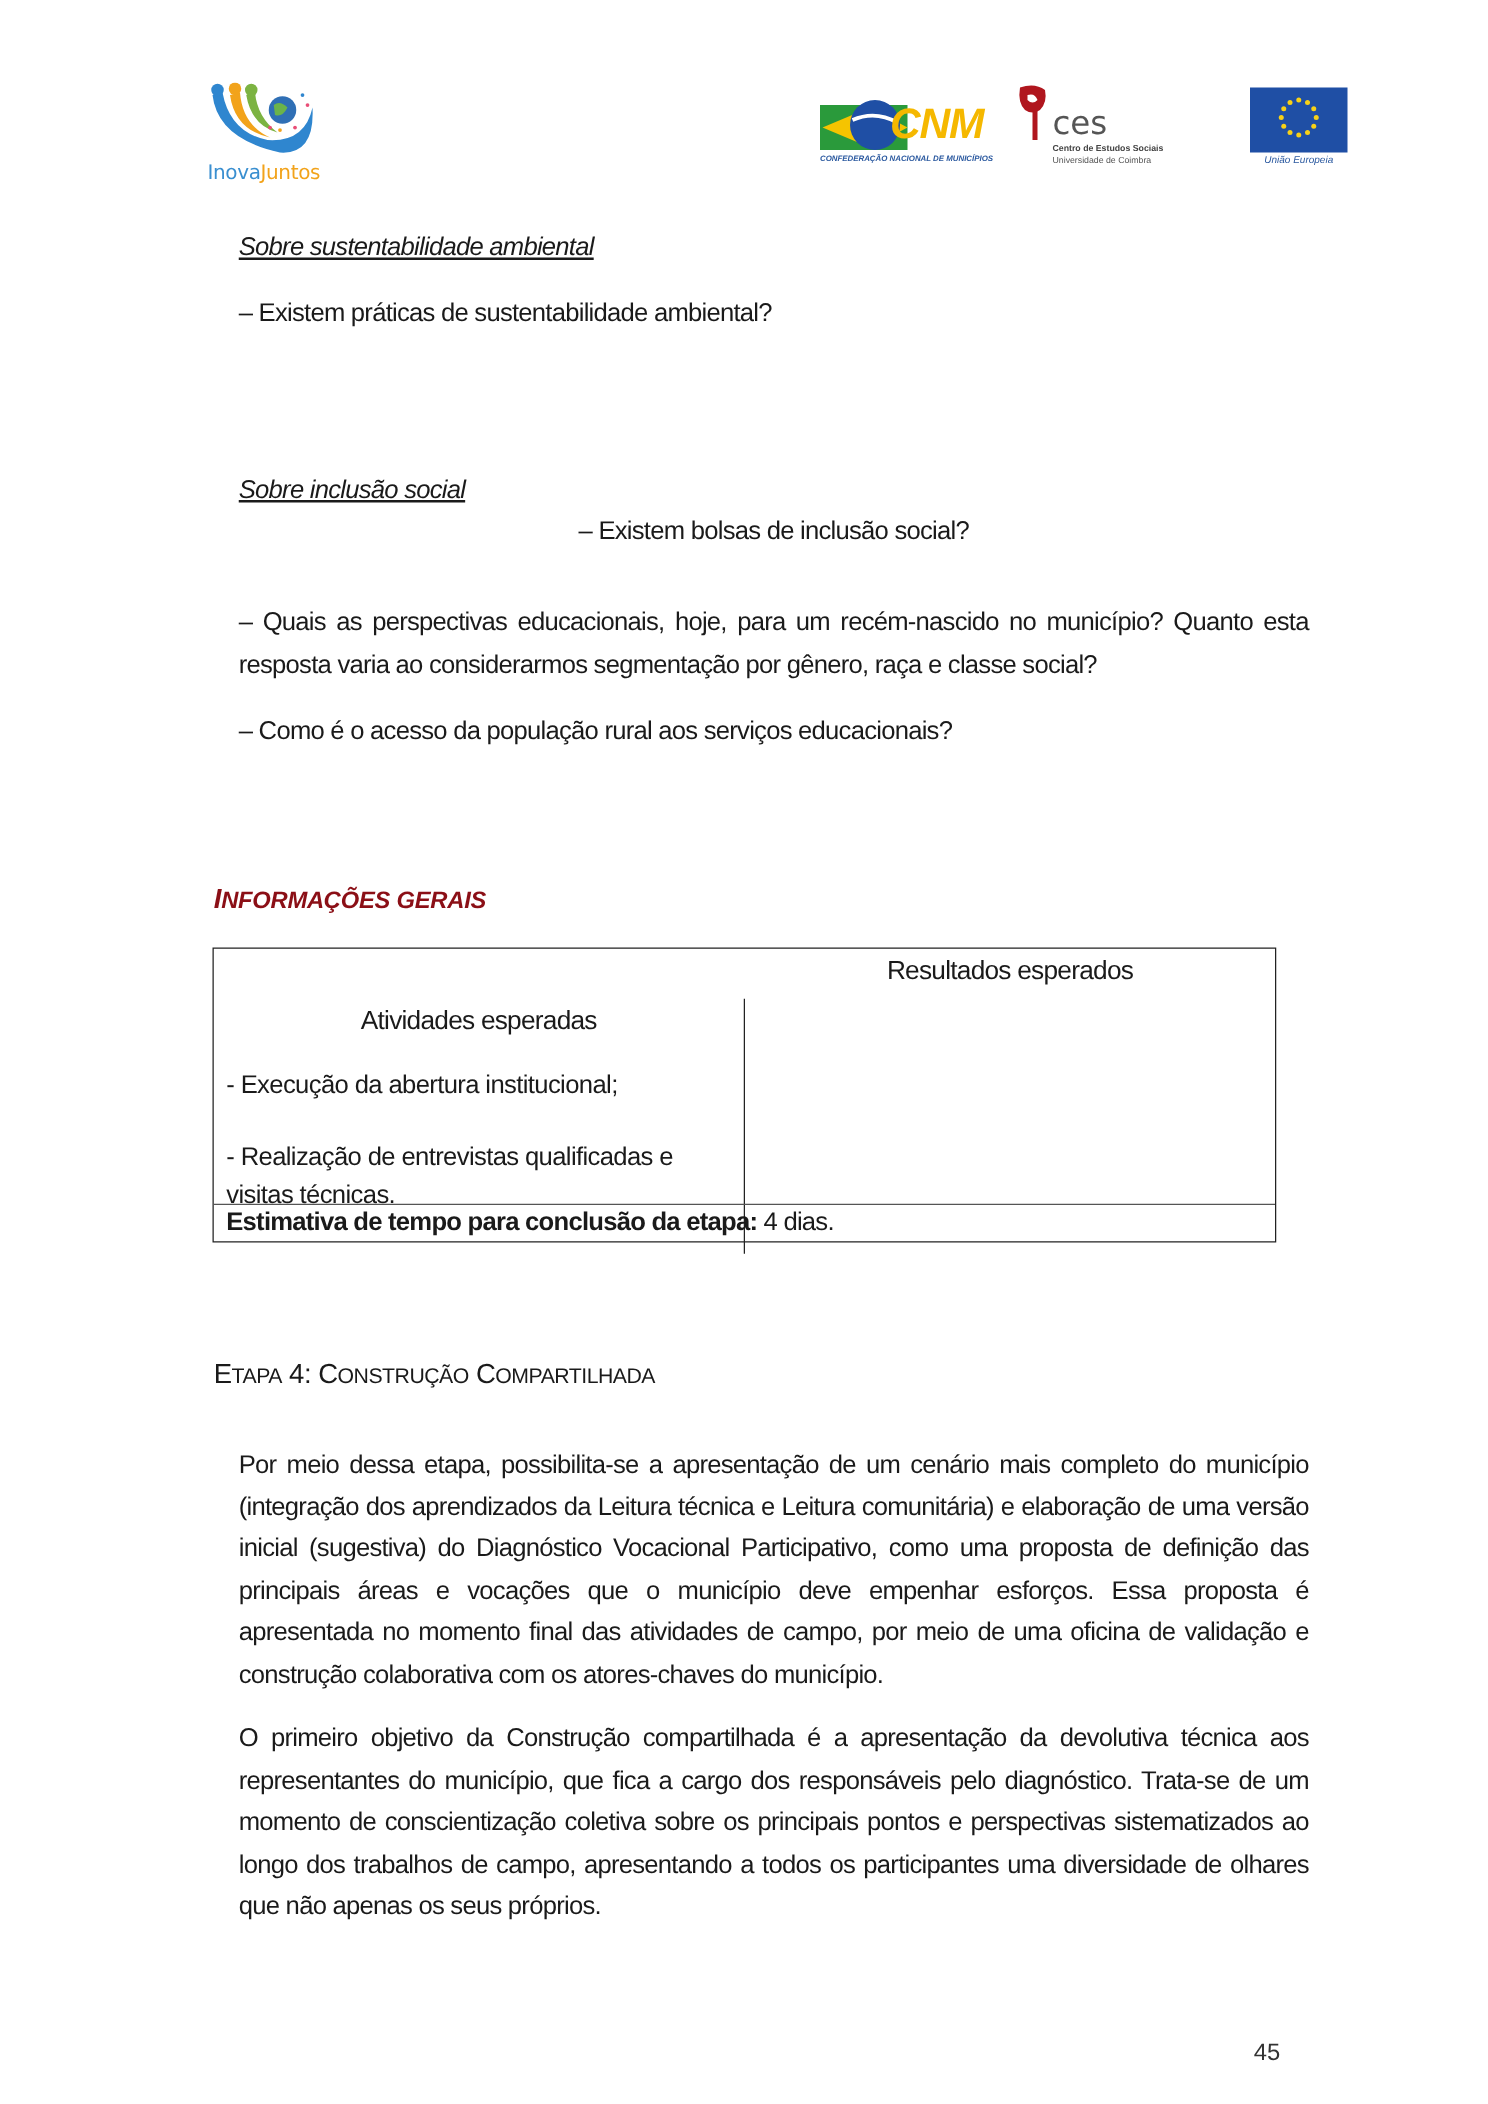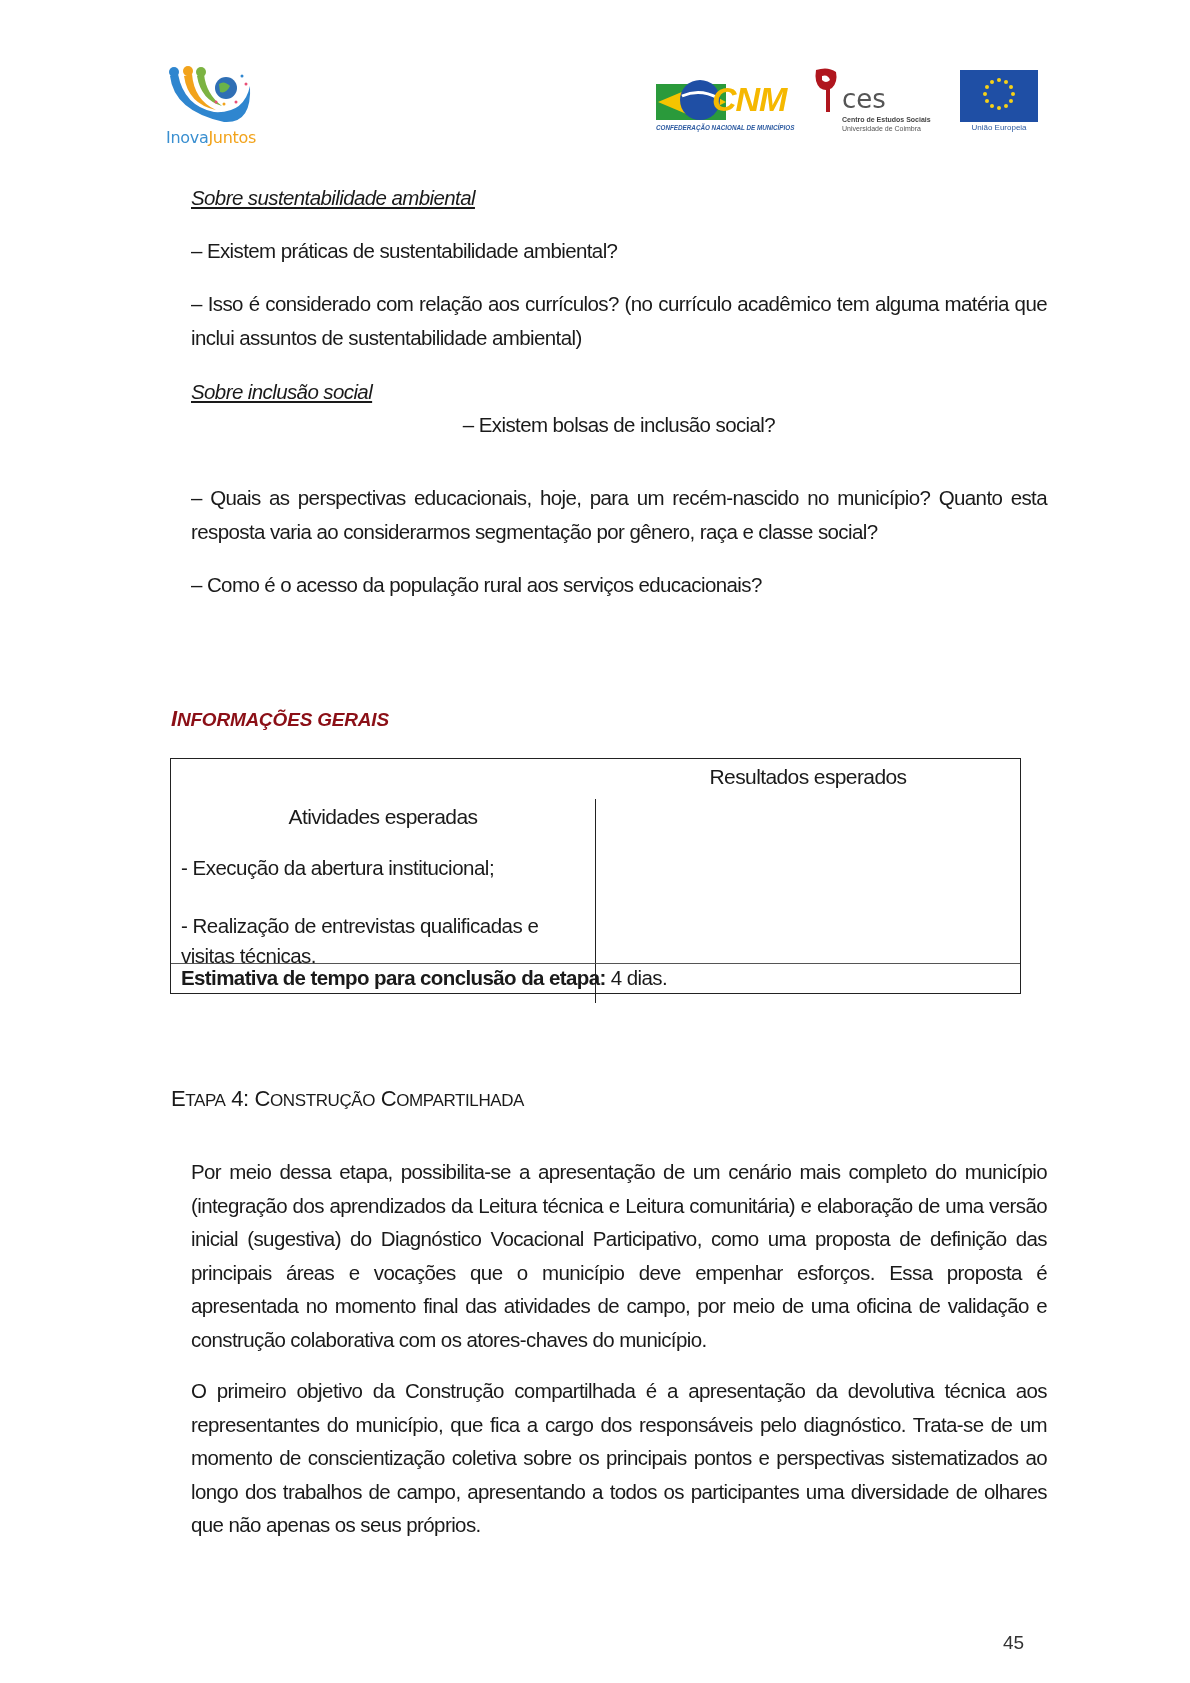--- a/index.html
+++ b/index.html
@@ -16,21 +16,21 @@
 
   .logo-cnm { left: 656px; top: 76px; width: 132px; height: 60px; }
   .logo-cnm .cnm-text { position: absolute; left: 56px; top: 4px; font-size: 34px; font-weight: bold; font-style: italic; color: #f5b800; letter-spacing: -1px; }
   .logo-cnm .cnm-sub { position: absolute; left: 0; top: 48px; font-size: 6.3px; font-weight: bold; font-style: italic; color: #2c5aa0; white-space: nowrap; }
 
   .logo-ces { left: 812px; top: 66px; width: 120px; height: 70px; }
   .logo-ces .ces-text { position: absolute; left: 30px; top: 18px; font-size: 26px; color: #555; font-family: "DejaVu Sans", sans-serif; }
   .logo-ces .ces-l1 { position: absolute; left: 30px; top: 50px; font-size: 7px; font-weight: bold; color: #444; white-space: nowrap; }
   .logo-ces .ces-l2 { position: absolute; left: 30px; top: 59px; font-size: 7px; color: #555; white-space: nowrap; }
 
-  .logo-eu { left: 960px; top: 70px; width: 58px; height: 64px; }
+  .logo-eu { left: 1000px; top: 70px; width: 58px; height: 64px; font-style: italic; }
   .logo-eu .flag { position: absolute; left: 0; top: 0; width: 78px; height: 52px; background: #1f4fa5; }
   .logo-eu .eu-label { position: absolute; left: 0; width: 78px; top: 53px; text-align: center; font-size: 8px; color: #2c5aa0; }
 
   
   .txt { position: absolute; left: 171px; width: 856px; font-size: 20.5px; line-height: 33.5px;
          font-family: "Liberation Sans", sans-serif; transform-origin: left top; color: #1a1a1a; margin-left: 20px; }
   .cond { letter-spacing: -0.6px; }
   .just { text-align: justify; }
   .sub-h { font-style: italic; text-decoration: underline; }
 
@@ -114,21 +114,20 @@
             <circle cx="27" cy="17" r="2"></circle>
             <circle cx="32" cy="12" r="2"></circle>
         </g>
       </svg>
     </div>
     <span class="eu-label">União Europeia</span>
   </div>
 
   <div class="txt cond sub-h" style="top:181px; width:auto;">Sobre sustentabilidade ambiental</div>
   <div class="txt cond" style="top:234px;">– Existem práticas de sustentabilidade ambiental?</div>
-  <div class="txt cond just" style="top:287px;">– Isso é considerado com relação aos currículos? (no currículo acadêmico tem alguma matéria que inclui assuntos de sustentabilidade ambiental)</div>
 
   <div class="txt cond sub-h" style="top:375px; width:auto;">Sobre inclusão social</div>
   <div class="txt cond" style="top:408px;text-align:center;">– Existem bolsas de inclusão social?</div>
   <div class="txt cond just" style="top:481px;">– Quais as perspectivas educacionais, hoje, para um recém-nascido no município? Quanto esta resposta varia ao considerarmos segmentação por gênero, raça e classe social?</div>
   <div class="txt cond" style="top:568px;">– Como é o acesso da população rural aos serviços educacionais?</div>
 
   <div class="section-red"><span class="big">I</span><span>NFORMAÇÕES GERAIS</span></div>
 
   <div class="tbl">
     <div class="col c1">

